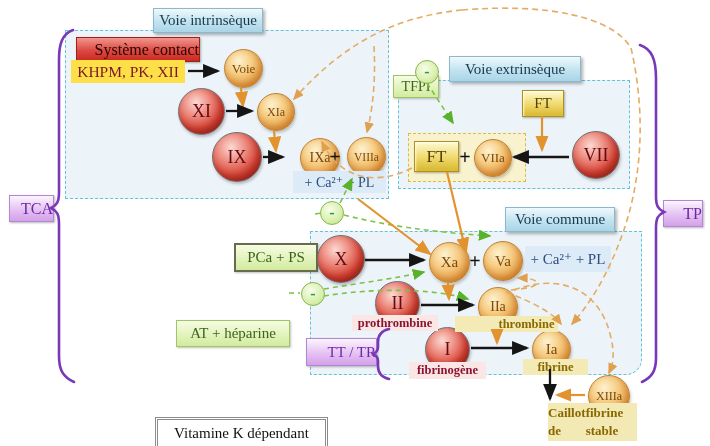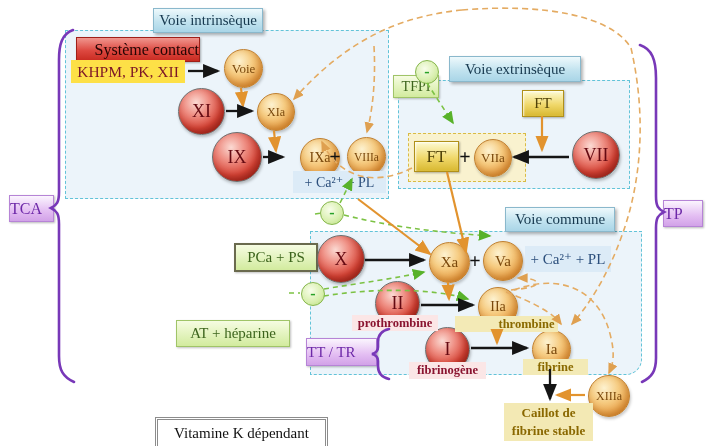--- a/index.html
+++ b/index.html
@@ -11,21 +11,21 @@
   
   .title3d{position:absolute;display:flex;align-items:center;justify-content:center;
            background:linear-gradient(180deg,#eef9fc,#c2e3ef 55%,#a9d5e7);
            border:1px solid #8ab8cc;color:#16384e;font-size:15px;
            box-shadow:2px 2px 3px rgba(0,0,0,.30);}
   
   .greenbox{position:absolute;display:flex;align-items:center;justify-content:center;
             background:linear-gradient(180deg,#f6fce2,#d2eb9e);border:1px solid #a0c468;
             color:#3c641c;font-size:15px;box-shadow:1px 1px 2px rgba(0,0,0,.25);margin-top:39px;}
   .greenbox.heavy{border:2px solid #6a6a4e;}
-  .purplebox{position:absolute;display:flex;align-items:center;justify-content:flex-start;
+  .purplebox{position:absolute;display:flex;align-items:center;justify-content:flex-end;
              background:linear-gradient(180deg,#fbf5fe,#e3bdf2 60%,#d2a2e8);
              border:1px solid #b684d6;color:#6d28a8;font-size:16px;
              box-shadow:1px 1px 2px rgba(0,0,0,.28);font-family:Liberation Serif, serif;}
   .goldbox{position:absolute;display:flex;align-items:center;justify-content:center;
            background:linear-gradient(180deg,#fdfad2,#f0d86a 55%,#d8b830);
            border:1px solid #b09018;color:#504208;
            box-shadow:inset 1px 1px 2px rgba(255,255,255,.8),1px 1px 2px rgba(0,0,0,.3);}
   .redbox{position:absolute;display:flex;align-items:center;justify-content:flex-end;
           background:linear-gradient(180deg,#f0968e,#dd4840 55%,#c82a20);
           border:1px solid #a02018;color:#230503;font-size:16px;
@@ -45,21 +45,21 @@
             box-shadow:inset -3px -4px 7px rgba(100,10,5,.40),1px 2px 3px rgba(0,0,0,.25);}
   .circ.org{background:radial-gradient(circle at 38% 30%,#fdf2d0 0%,#f6cc82 38%,#e89c42 75%,#cf7c20 100%);
             border:1px solid #c08030;color:#7a480c;
             box-shadow:inset -2px -3px 6px rgba(150,80,10,.40),1px 2px 3px rgba(0,0,0,.22);}
   .minus{position:absolute;border-radius:50%;display:flex;align-items:center;justify-content:center;
          background:radial-gradient(circle at 40% 35%,#f8fdea,#d8efae 60%,#b4da7a);
          border:1.5px solid #86b64c;color:#28a228;font-weight:bold;font-size:16px;width:22px;height:22px;}
   .plus{position:absolute;display:flex;align-items:center;justify-content:center;
         color:#111;font-size:20px;font-weight:bold;}
   .caillot{position:absolute;background:#f3e9b4;color:#8a6800;font-weight:bold;font-size:13px;
-           display:flex;flex-direction:column;align-items:center;justify-content:center;line-height:1.35;}
+           display:flex;flex-direction:row;align-items:center;justify-content:center;line-height:1.35;margin-left:44px;}
   .vitk{position:absolute;background:#fff;border:3px double #8c8c8c;color:#111;font-size:15px;
         display:flex;align-items:center;justify-content:center;}
   svg.wires{position:absolute;left:0;top:0;pointer-events:none;}
 </style>
 </head>
 <body>
 
 <div id="canvas">
 
   <div class="region" style="left:65px;top:30px;width:322px;height:167px;"></div>

